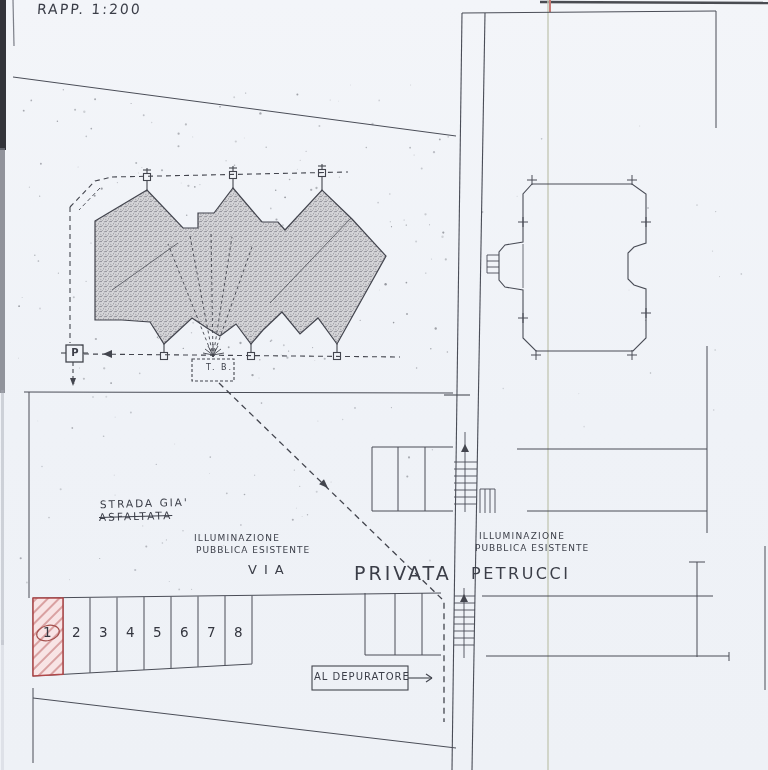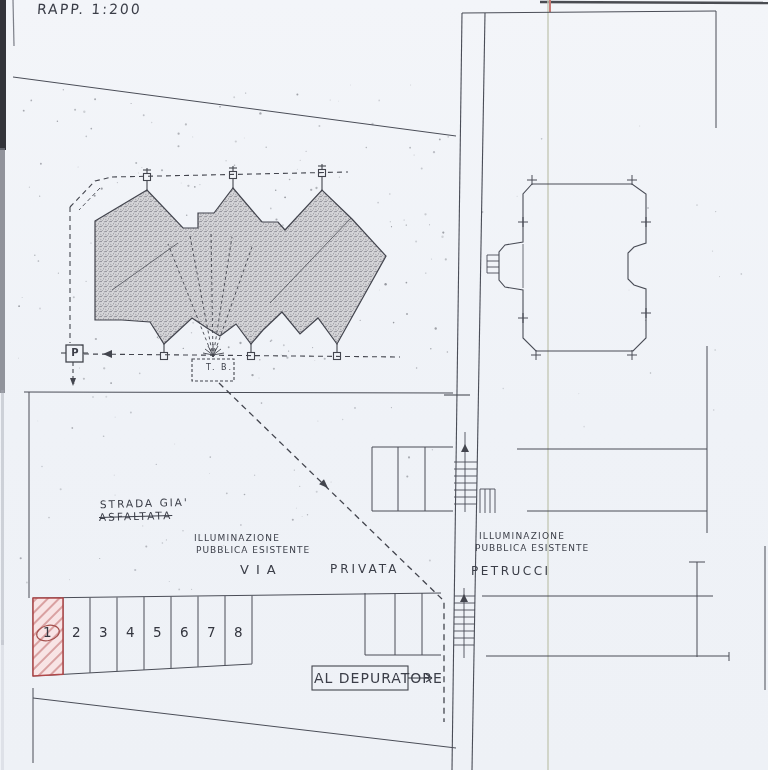--- a/index.html
+++ b/index.html
@@ -10,24 +10,24 @@
   }
   svg{position:absolute;left:0;top:0;}
   .lbl{position:absolute;color:#3b3e48;white-space:pre;line-height:1.1;}
   .rapp{left:37px;top:2px;font-size:14px;letter-spacing:2px;transform:skewX(-4deg);}
   .strada1{left:100px;top:498px;font-size:10.5px;letter-spacing:2px;transform:rotate(-1.5deg);}
   .strada2{left:99px;top:511px;font-size:10.5px;letter-spacing:2px;transform:rotate(-1.5deg);text-decoration:line-through;}
   .illumL1{left:194px;top:534px;font-size:9px;letter-spacing:1.2px;}
   .illumL2{left:196px;top:546px;font-size:9px;letter-spacing:1px;}
   .illumR1{left:479px;top:532px;font-size:9px;letter-spacing:1.2px;}
   .illumR2{left:475px;top:544px;font-size:9px;letter-spacing:1px;}
-  .via{left:240px;top:563px;font-size:13px;letter-spacing:7px;}
-  .privata{left:330px;top:563px;font-size:12px;letter-spacing:3px;}
-  .petrucci{left:471px;top:565px;font-size:12px;letter-spacing:2.5px;}
-  .aldep{left:314px;top:671px;width:83px;text-align:left;font-size:14px;letter-spacing:1px;}
+  .via{left:248px;top:563px;font-size:13px;letter-spacing:7px;}
+  .privata{left:354px;top:563px;font-size:19px;letter-spacing:3px;}
+  .petrucci{left:471px;top:565px;font-size:16px;letter-spacing:2.5px;}
+  .aldep{left:314px;top:671px;width:83px;text-align:left;font-size:10px;letter-spacing:1px;}
   .tb{left:193px;top:364px;width:40px;text-align:right;font-size:8px;letter-spacing:2px;}
   .pbox{left:67px;top:347px;width:16px;text-align:center;font-size:10px;font-weight:bold;}
   .stall-num{position:absolute;top:624px;font-size:13.5px;color:#34363f;}
 </style>
 </head>
 <body>
 
 <div class="sheet">
 
 <svg width="768" height="770" viewBox="0 0 768 770">

